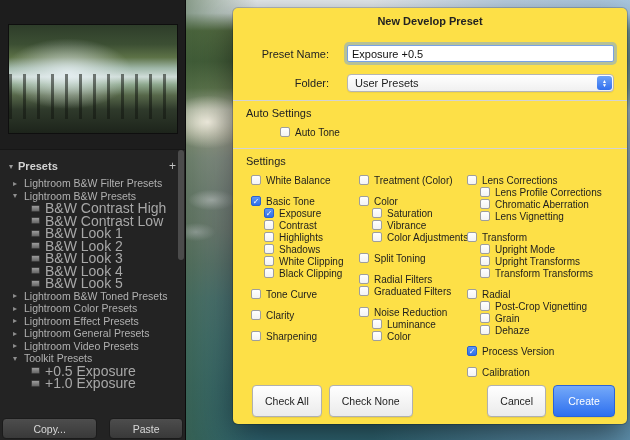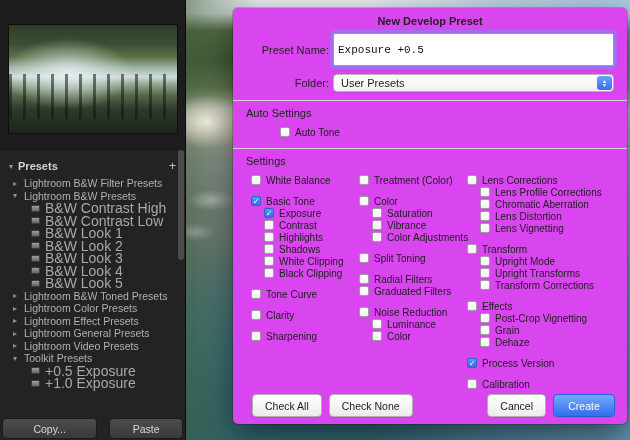--- a/index.html
+++ b/index.html
@@ -42,27 +42,27 @@
   .scrollbar { position:absolute; right:1px; top:150px; width:6px; height:286px; }
   .scrollbar .sb-thumb { width:6px; height:110px; background:#4b4b4b; border-radius:3px; }
   .panel-buttons { position:absolute; bottom:1px; left:2px; right:2px; display:flex; gap:12px; }
   .panel-btn { height:21px; background:linear-gradient(#4d4d4d,#393939); border:1px solid #1b1b1b;
     border-radius:4px; color:#d8d8d8; font-size:10.5px; cursor:default; }
   .panel-btn.copy { flex:1.3; }
   .panel-btn.paste { flex:1; }
 
   
   .dialog { position:absolute; left:233px; top:8px; width:394px; height:416px;
-    background:#d946ef; border-radius:5px; color:#1d1d1d; font-size:11px;
+    background:#fde047; border-radius:5px; color:#1d1d1d; font-size:11px;
     box-shadow:0 12px 34px rgba(0,0,0,0.55), 0 0 0 1px rgba(0,0,0,0.18); }
   .dialog-title { height:25px; line-height:26px; text-align:center; font-size:11px; font-weight:bold; color:#222; }
-  .form-row { display:grid; grid-template-columns:88px 1fr; column-gap:4px; align-items:center; margin:0 13px 8px 8px; }
+  .form-row { display:grid; grid-template-columns:88px 1fr; column-gap:18px; align-items:center; margin:12px 13px 8px 8px; }
   .form-row label { text-align:right; color:#222; }
-  .text-input { height:33px; border:1px solid #78a2e6; border-radius:2px; padding:0 4px; font-size:11px;
-    background:#fff; outline:none; box-shadow:0 0 0 3px rgba(97,156,245,0.45); color:#111;font-family:Liberation Mono, monospace; }
+  .text-input { height:17px; border:1px solid #78a2e6; border-radius:2px; padding:0 4px; font-size:11px;
+    background:#fff; outline:none; box-shadow:0 0 0 3px rgba(97,156,245,0.45); color:#111; }
   .popup { height:18px; background:linear-gradient(#ffffff,#f0f0f0); border:1px solid #b5b5b5; border-radius:4px;
     display:flex; align-items:center; padding-left:7px; position:relative; cursor:default;
     box-shadow:0 1px 1px rgba(0,0,0,0.06); }
   .popup-arrows { position:absolute; right:1px; top:1px; bottom:1px; width:15px;
     background:linear-gradient(#6ea3f8,#3270ee); border-radius:3px;
     display:flex; flex-direction:column; align-items:center; justify-content:center; color:#fff; }
   .popup-arrows span { font-size:5px; line-height:4.5px; }
   .hr { border:none; border-top:1px solid #d3d3d3; margin:2px 0 6px 0; }
   .section-label { margin:0 0 7px 13px; color:#222; }
   .auto-tone-wrap { margin:0 0 10px 34px;padding-left:13px; }
@@ -70,21 +70,21 @@
   .settings-col { width:108px; }
   .settings-col:last-child { flex:1; }
   .cb-group { margin-bottom:9px; }
   .cb-row { display:flex; align-items:center; gap:5px; height:12px; font-size:10px; color:#1d1d1d; white-space:nowrap; cursor:default; }
   .cb-row.indent { margin-left:13px; }
   .cb { width:10px; height:10px; flex:none; border:1px solid #9e9e9e; border-radius:2px;
     background:linear-gradient(#ffffff,#f3f3f3); display:flex; align-items:center; justify-content:center;
     font-size:8px; color:#fff; font-weight:bold; }
   .cb.checked { background:linear-gradient(#5e97f2,#2f6fe8); border-color:#2a61cf; }
   .dialog-footer { position:absolute; left:0; right:0; bottom:7px; display:flex; gap:7px; align-items:center; padding:0 12px 0 19px; }
-  .btn { height:23px; padding:0 12px; border:1px solid #b0b0b0; border-radius:4px;
+  .btn { height:32px; padding:0 12px; border:1px solid #b0b0b0; border-radius:4px;
     background:linear-gradient(#ffffff,#ebebeb); font-size:10.5px; color:#1d1d1d; cursor:default;
     box-shadow:0 1px 1px rgba(0,0,0,0.08); }
   .btn.primary { background:linear-gradient(#74a9f9,#2e70ef); border-color:#2a63d9; color:#fff; min-width:62px; }
   .footer-spacer { flex:1; }
 </style>
 </head>
 <body>
 
 <div class="screen">
 
@@ -330,49 +330,45 @@
             <div class="cb-row indent">
               <span class="cb"></span>
               <span>Lens Profile Corrections</span>
             </div>
             <div class="cb-row indent">
               <span class="cb"></span>
               <span>Chromatic Aberration</span>
             </div>
             <div class="cb-row indent">
               <span class="cb"></span>
-              <span>Lens Distortion</span>
-            </div>
-            <div class="cb-row indent">
-              <span class="cb"></span>
               <span>Lens Vignetting</span>
             </div>
           </div>
           <div class="cb-group">
             <div class="cb-row">
               <span class="cb"></span>
               <span>Transform</span>
             </div>
             <div class="cb-row indent">
               <span class="cb"></span>
               <span>Upright Mode</span>
             </div>
             <div class="cb-row indent">
               <span class="cb"></span>
               <span>Upright Transforms</span>
             </div>
             <div class="cb-row indent">
               <span class="cb"></span>
-              <span>Transform Corrections</span>
-            </div>
-          </div>
-          <div class="cb-group">
-            <div class="cb-row">
-              <span class="cb"></span>
-              <span>Effects</span>
+              <span>Transform Transforms</span>
+            </div>
+          </div>
+          <div class="cb-group">
+            <div class="cb-row">
+              <span class="cb"></span>
+              <span>Radial</span>
             </div>
             <div class="cb-row indent">
               <span class="cb"></span>
               <span>Post-Crop Vignetting</span>
             </div>
             <div class="cb-row indent">
               <span class="cb"></span>
               <span>Grain</span>
             </div>
             <div class="cb-row indent">

